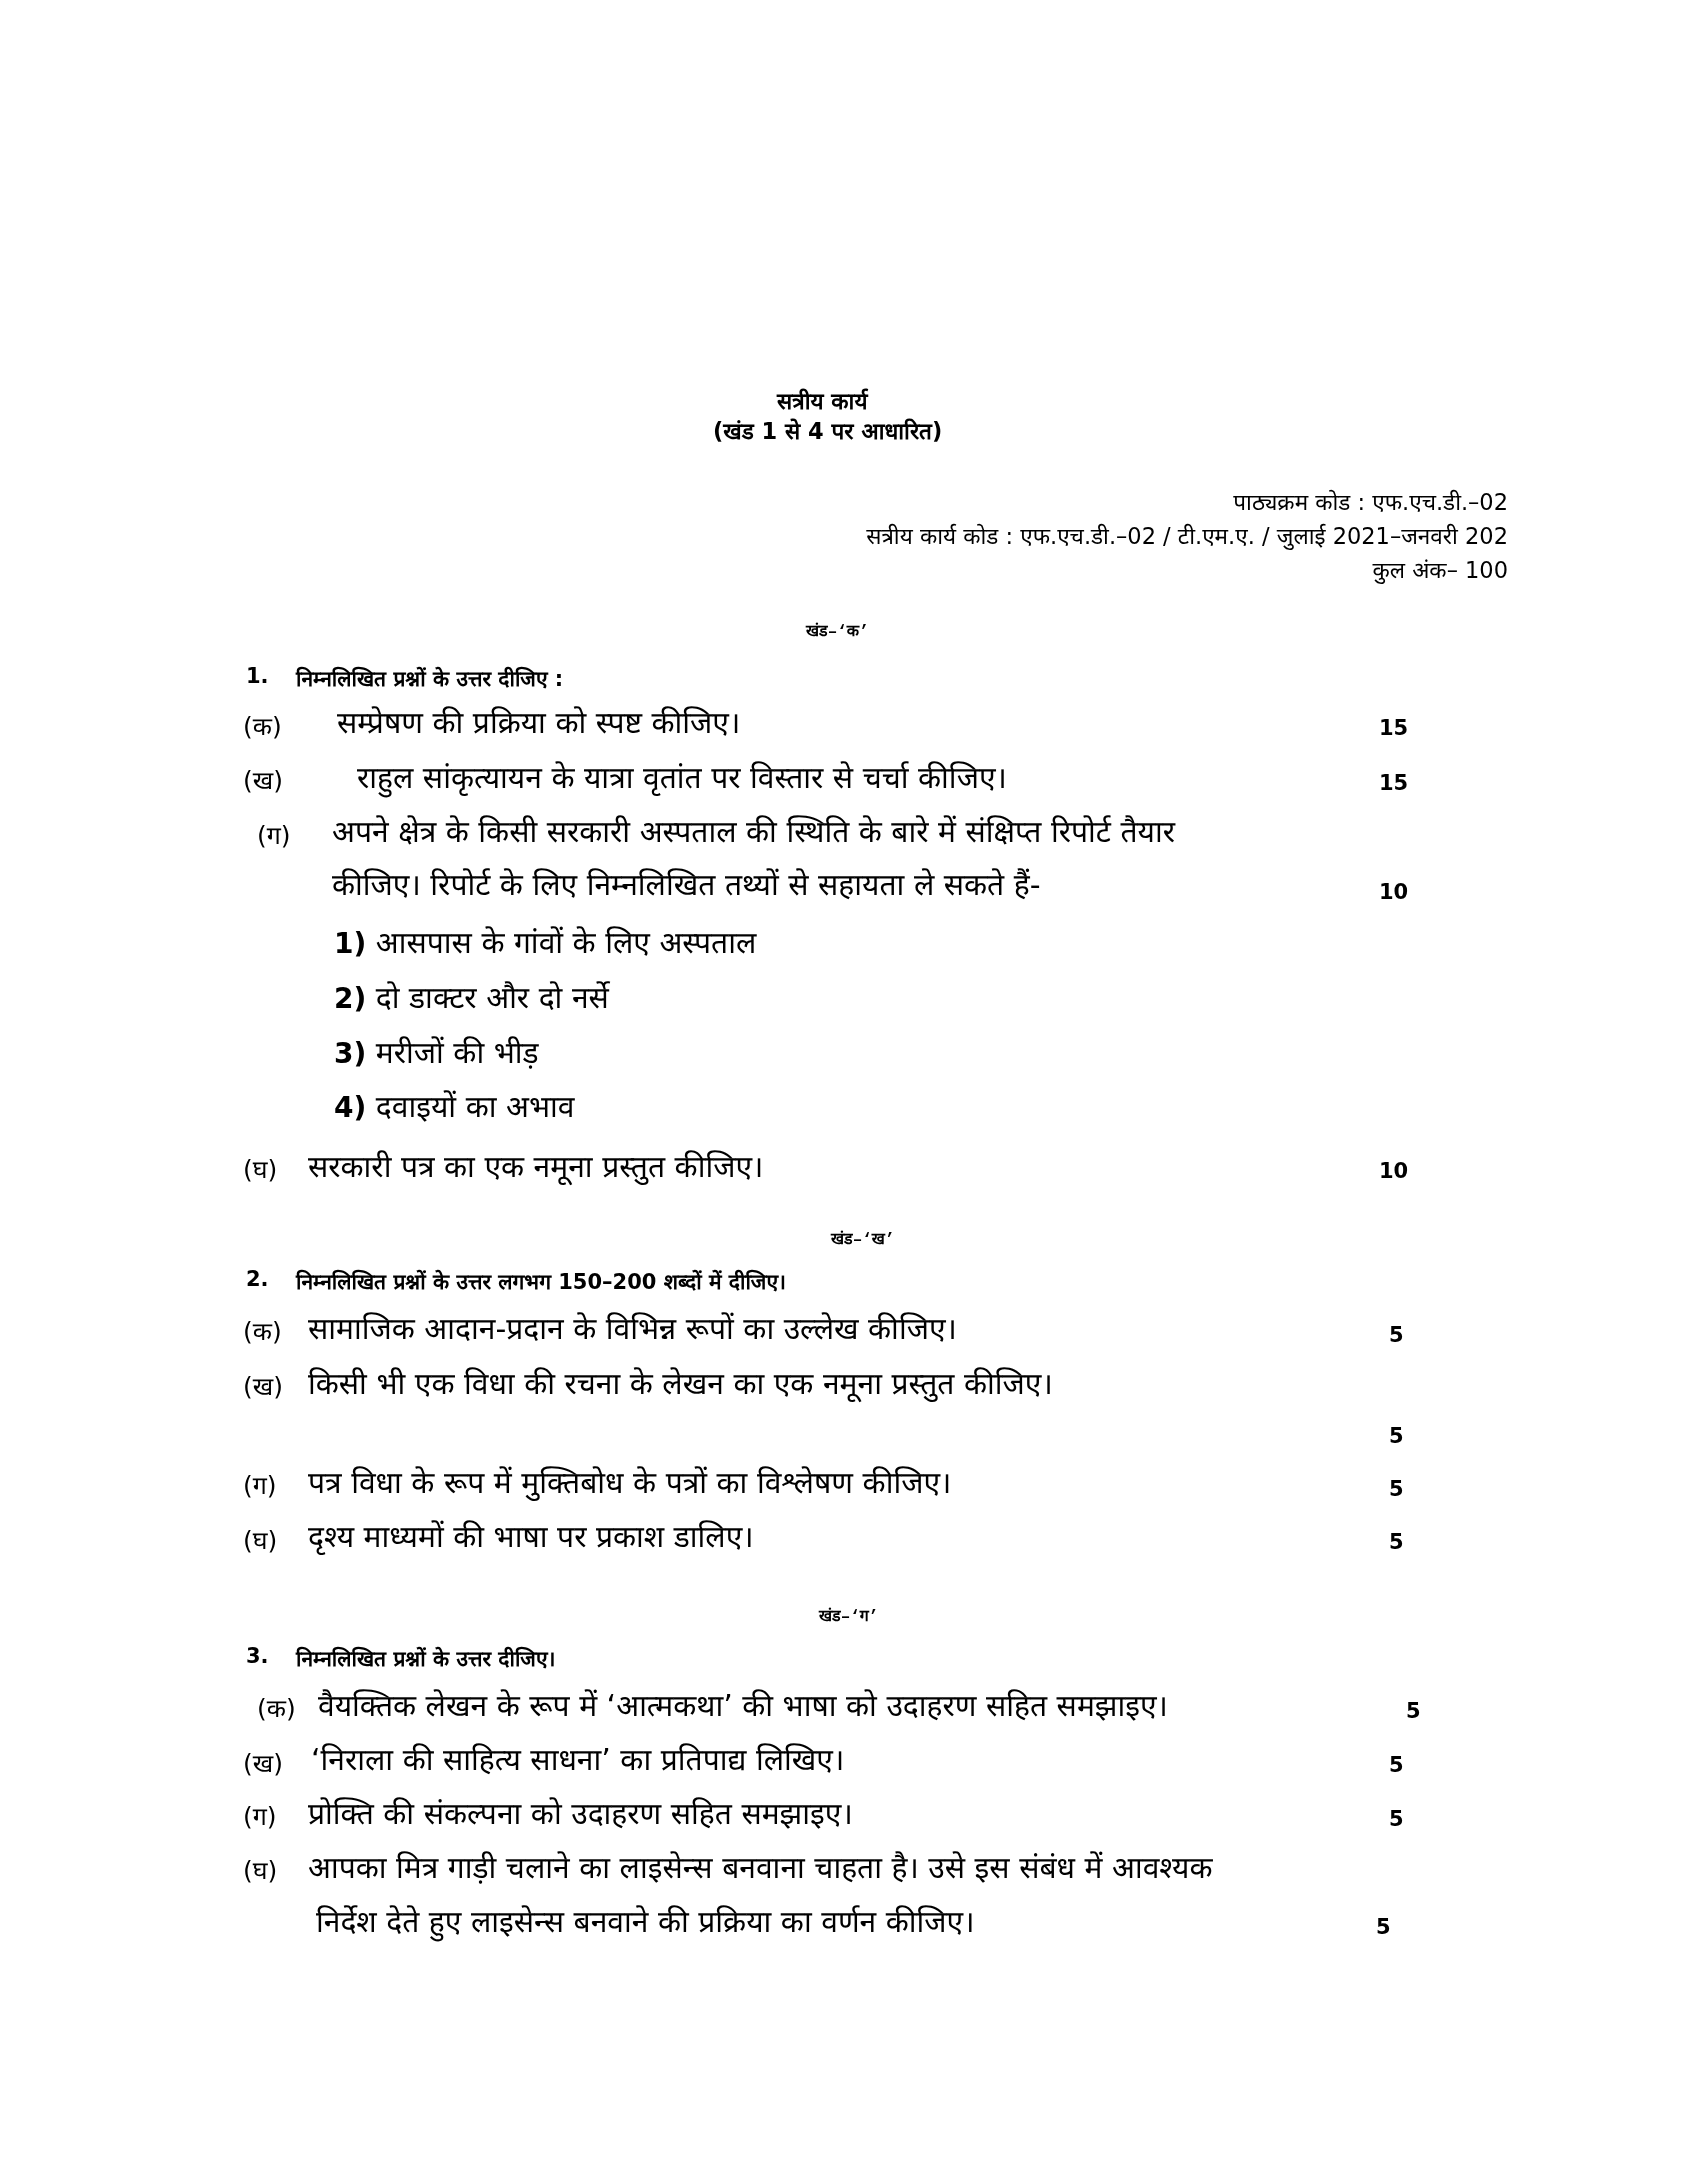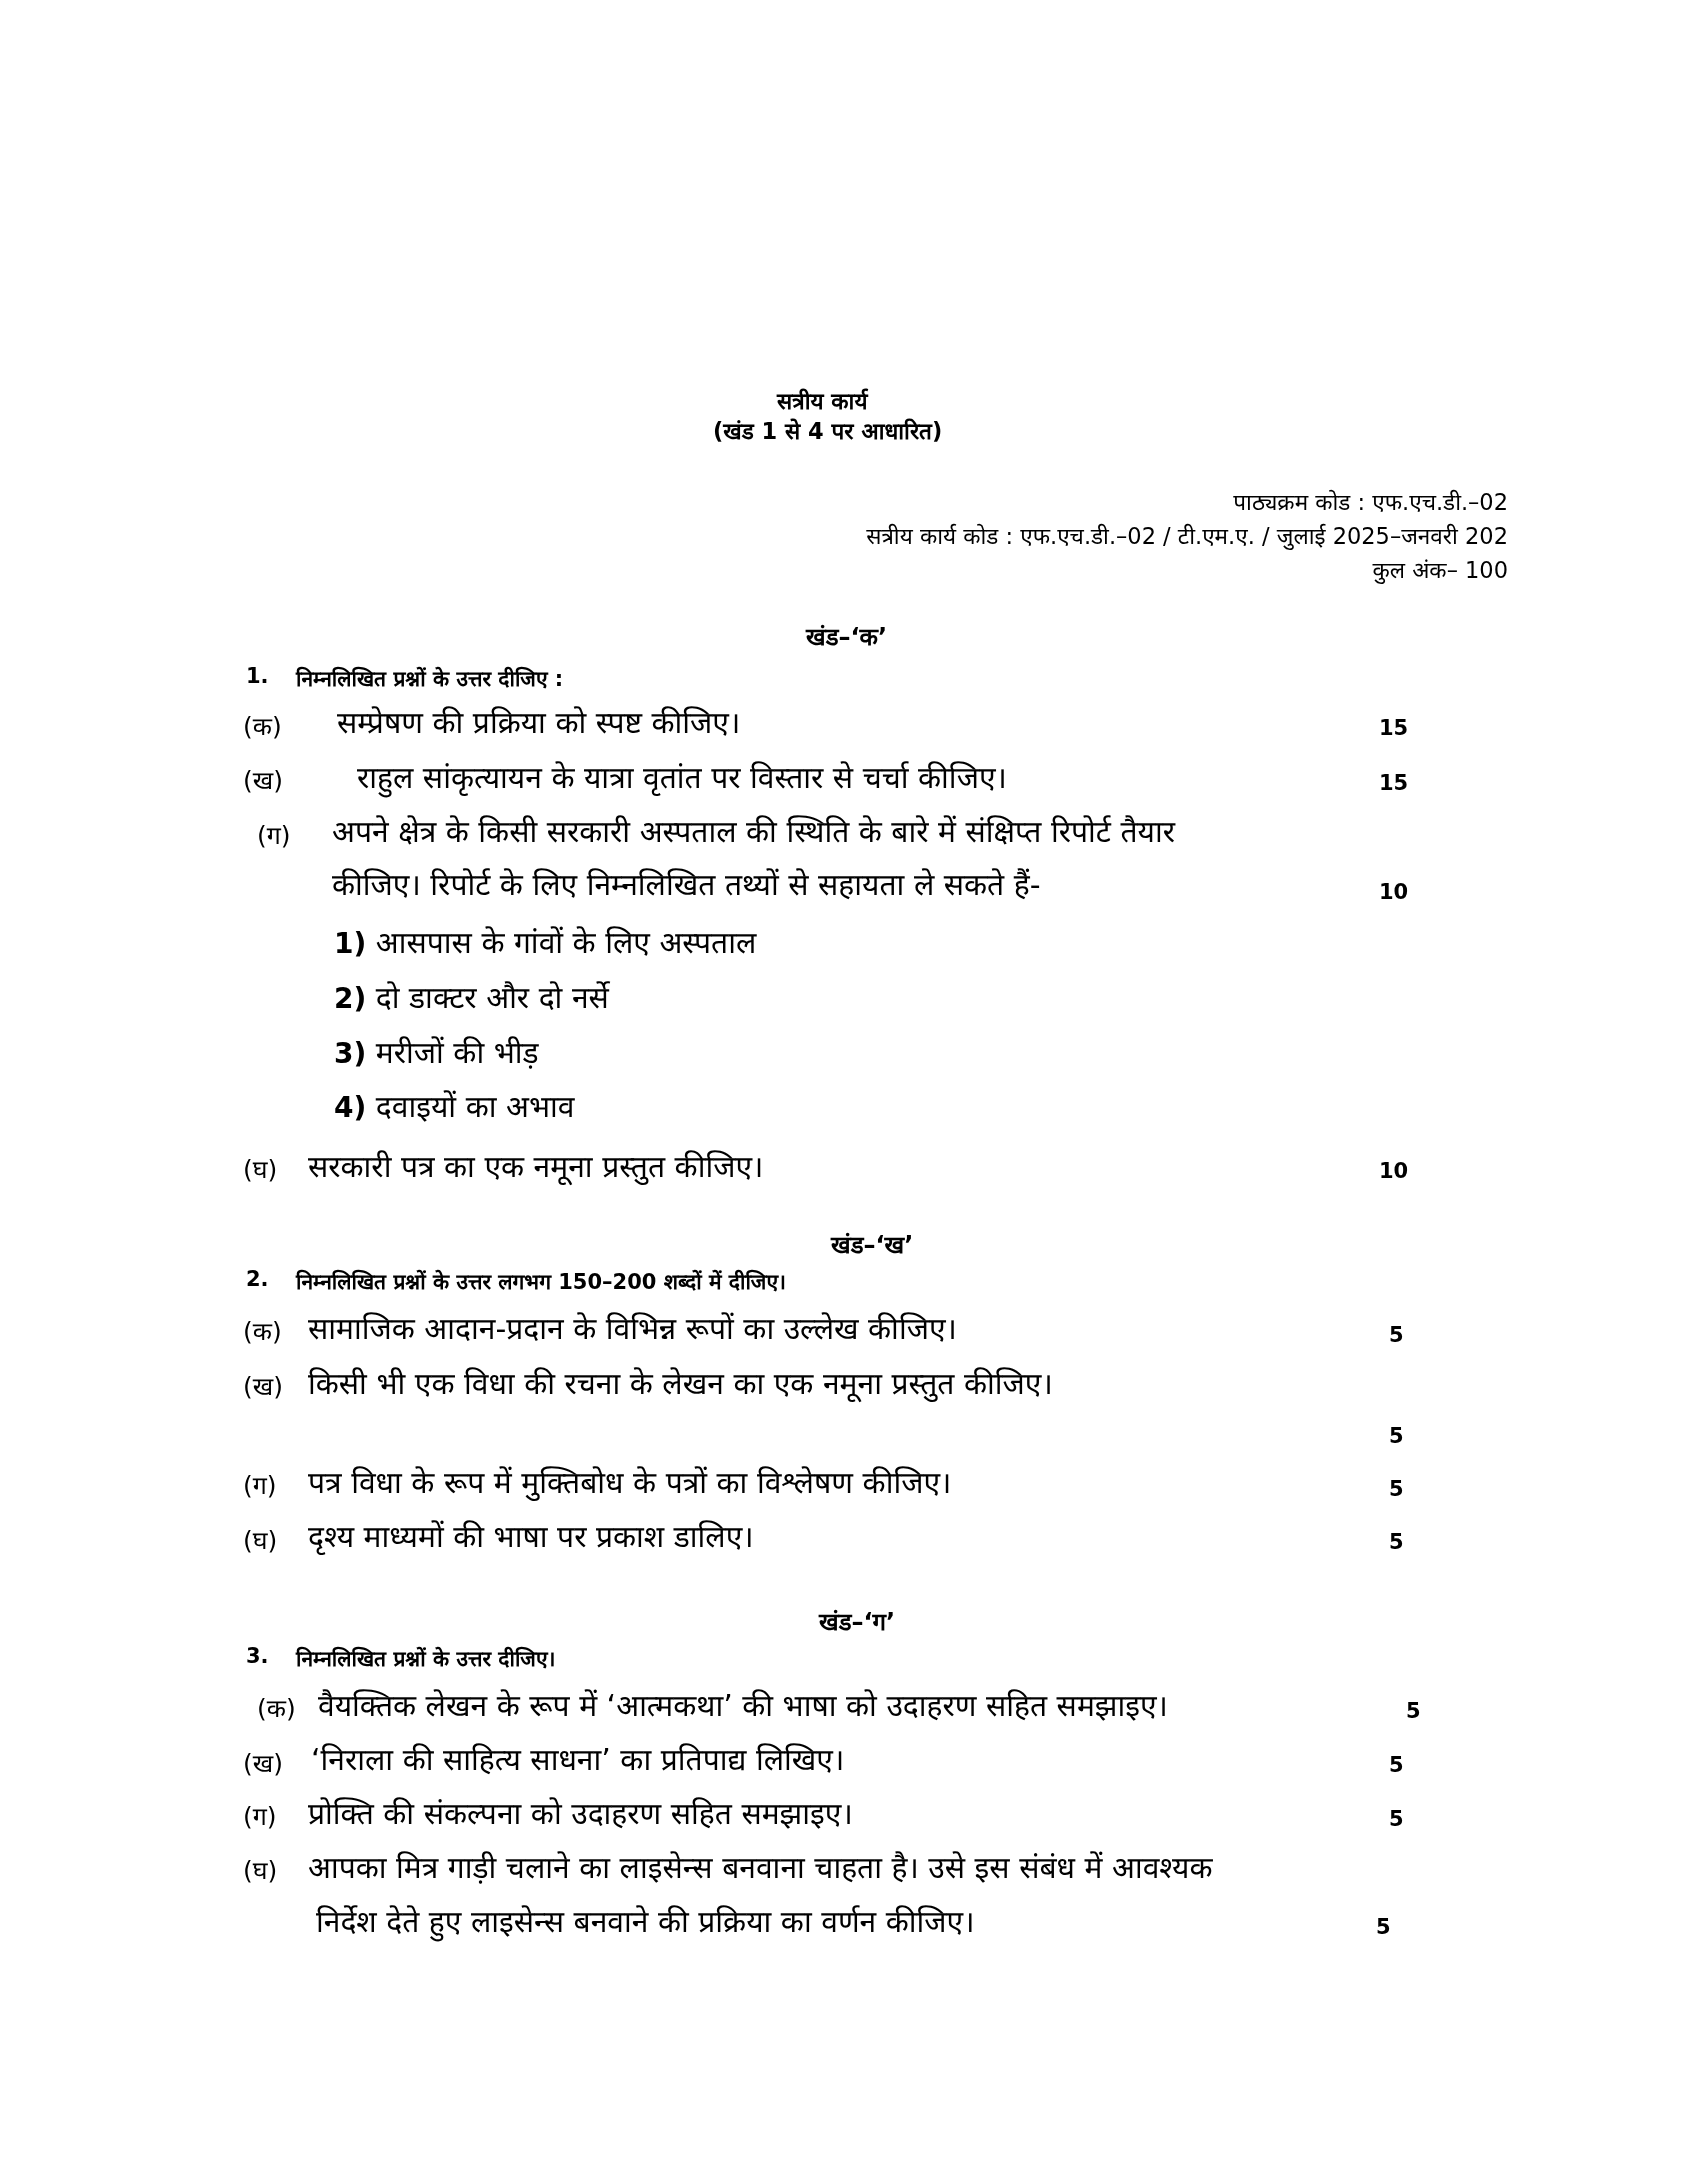--- a/index.html
+++ b/index.html
@@ -1,33 +1,33 @@
 <!DOCTYPE html>
 <html style="font-size:10.6px"><head>
 <meta charset="utf-8">
 <style>
   html, body { margin:0; padding:0; background:#ffffff; }
   body { width:1687px; height:2183px; position:relative; overflow:hidden; color:#000; font-family:"DejaVu Sans", sans-serif; }
   .abs { position:absolute; white-space:nowrap; }
   .hdr { font-size:22.5px; font-weight:bold; }
   .meta { font-size:22.5px; font-weight:normal; text-align:right; right:179px; }
-  .sec { font-size:24px; font-weight:bold; }
+  .sec { font-size:16px; font-weight:bold;font-family:Liberation Mono, monospace; }
   .qhead { font-size:21px; font-weight:bold; }
   .lbl { font-size:25px; }
   .txt { font-size:30px; }
   .marks { font-size:21px; font-weight:bold; }
   .num { font-weight:bold; font-size:28px; }
 </style>
 </head>
 <body>
 
 <div class="abs hdr" style="left:777px; top:385px;">सत्रीय कार्य</div>
 <div class="abs hdr" style="left:713px; top:415px;">(खंड 1 से 4 पर आधारित)</div>
 <div class="abs meta" style="top:486px;">पाठ्यक्रम कोड : एफ.एच.डी.–02</div>
-<div class="abs meta" style="top:520px;">सत्रीय कार्य कोड : एफ.एच.डी.–02 / टी.एम.ए. / जुलाई 2025–जनवरी 202</div>
+<div class="abs meta" style="top:520px;">सत्रीय कार्य कोड : एफ.एच.डी.–02 / टी.एम.ए. / जुलाई 2021–जनवरी 202</div>
 <div class="abs meta" style="top:554px;">कुल अंक– 100</div>
 
 <div class="abs sec" style="left:806px; top:619px;">खंड–‘क’</div>
 <div class="abs qhead" style="left:246px; top:664px;">1.</div>
 <div class="abs qhead" style="left:296px; top:664px;">निम्नलिखित प्रश्नों के उत्तर दीजिए :</div>
 
 <div class="abs lbl" style="left:243px; top:708px;">(क)</div>
 <div class="abs txt" style="left:337px; top:701px;">सम्प्रेषण की प्रक्रिया को स्पष्ट कीजिए।</div>
 <div class="abs marks" style="left:1379px; top:716px;">15</div>
 

